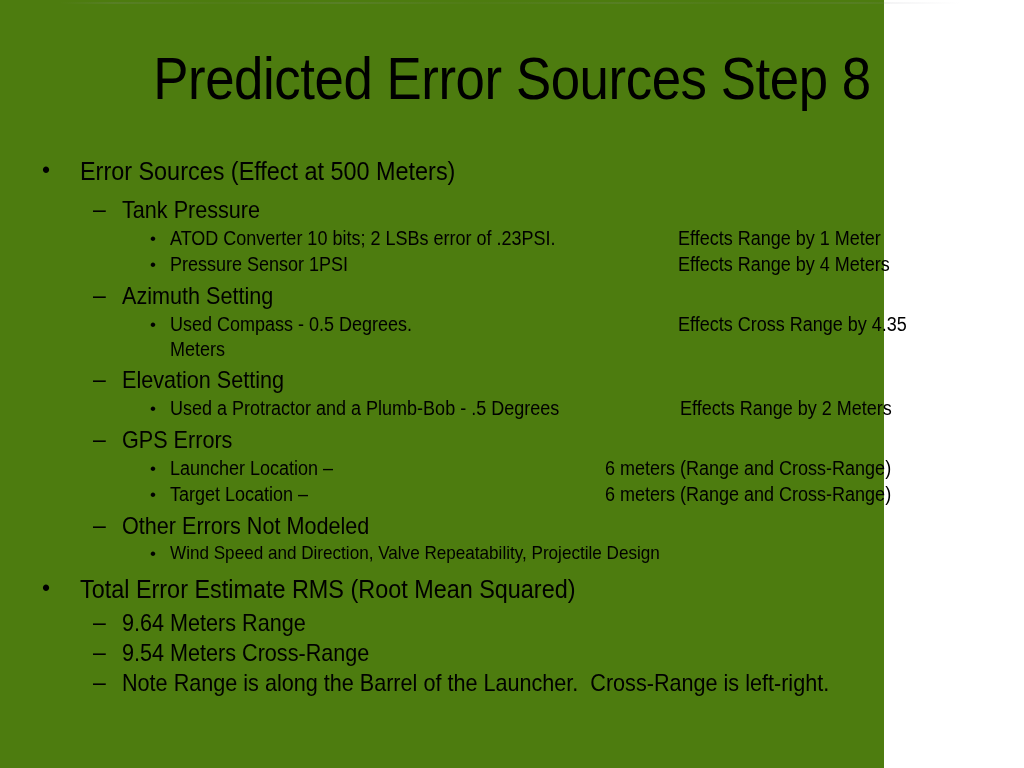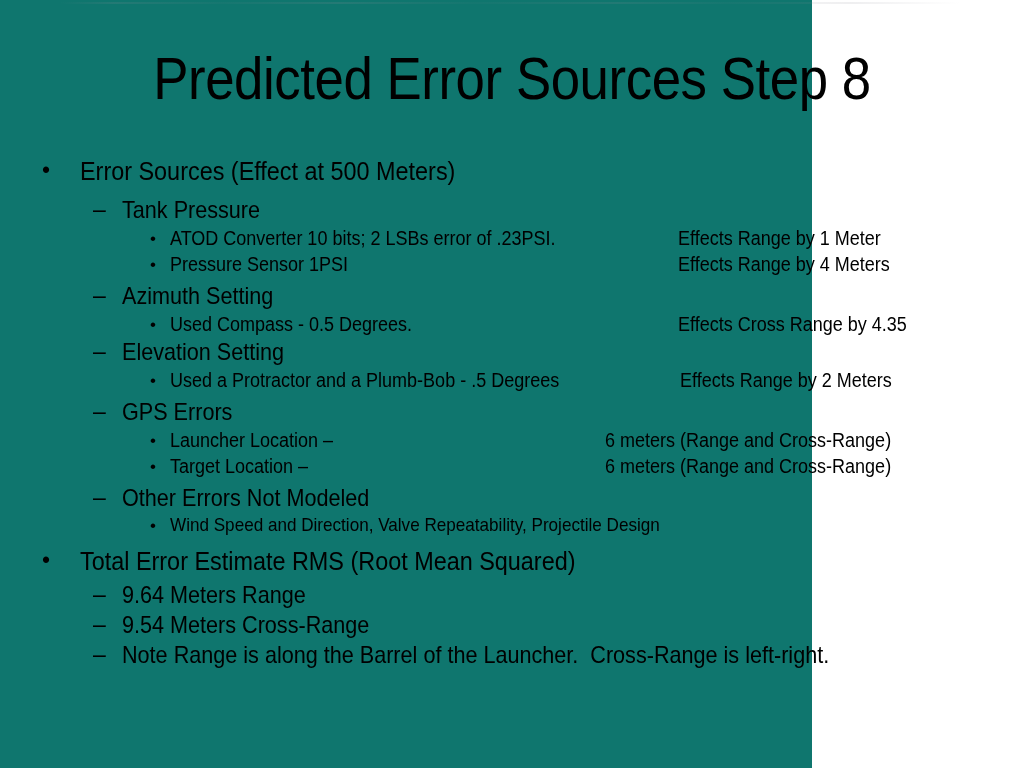--- a/index.html
+++ b/index.html
@@ -10,23 +10,23 @@
   body {
     width: 1024px;
     height: 768px;
     overflow: hidden;
     font-family: "Liberation Sans", "DejaVu Sans", sans-serif;
     color: #000000;
     position: relative;
   }
   .slide {
     position: relative;
-    width: 812px;
+    width: 884px;
     height: 768px;
-    background: #0f766e;
+    background: #4d7c0f;
   }
   
   .scan-edge {
     position: absolute;
     top: 2px;
     left: 60px;
     width: 900px;
     height: 2px;
     background: linear-gradient(90deg,
         rgba(140,140,150,0.00) 0%,
@@ -145,20 +145,23 @@
       <span class="marker">–</span>
       <span class="txt">Azimuth Setting</span>
     </div>
 
     <div class="row l3" style="height:25px;">
       <span class="marker">•</span>
       <span class="txt">Used Compass - 0.5 Degrees.</span>
       <span class="rcol rcol-a">Effects Cross Range by 4.35</span>
     </div>
 
+    <div class="row l3" style="height:28px;">
+      <span class="cont txt">Meters</span>
+    </div>
 
     <div class="row l2" style="height:31px;">
       <span class="marker">–</span>
       <span class="txt">Elevation Setting</span>
     </div>
 
     <div class="row l3" style="height:29px;">
       <span class="marker">•</span>
       <span class="txt">Used a Protractor and a Plumb-Bob - .5 Degrees</span>
       <span class="rcol" style="left:680px;font-size:20px;top:0;transform:scaleX(0.90);">Effects Range by 2 Meters</span>

